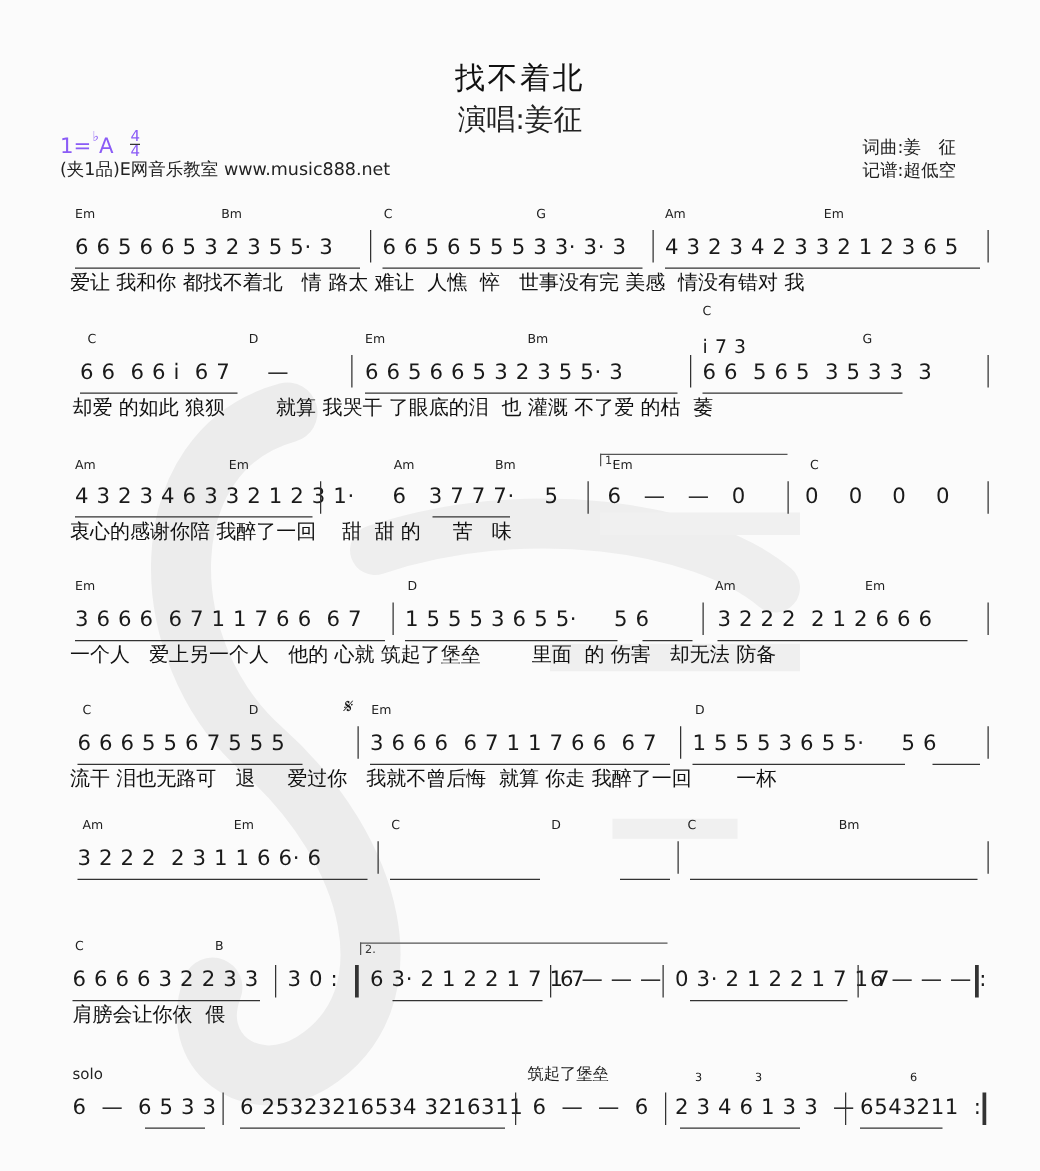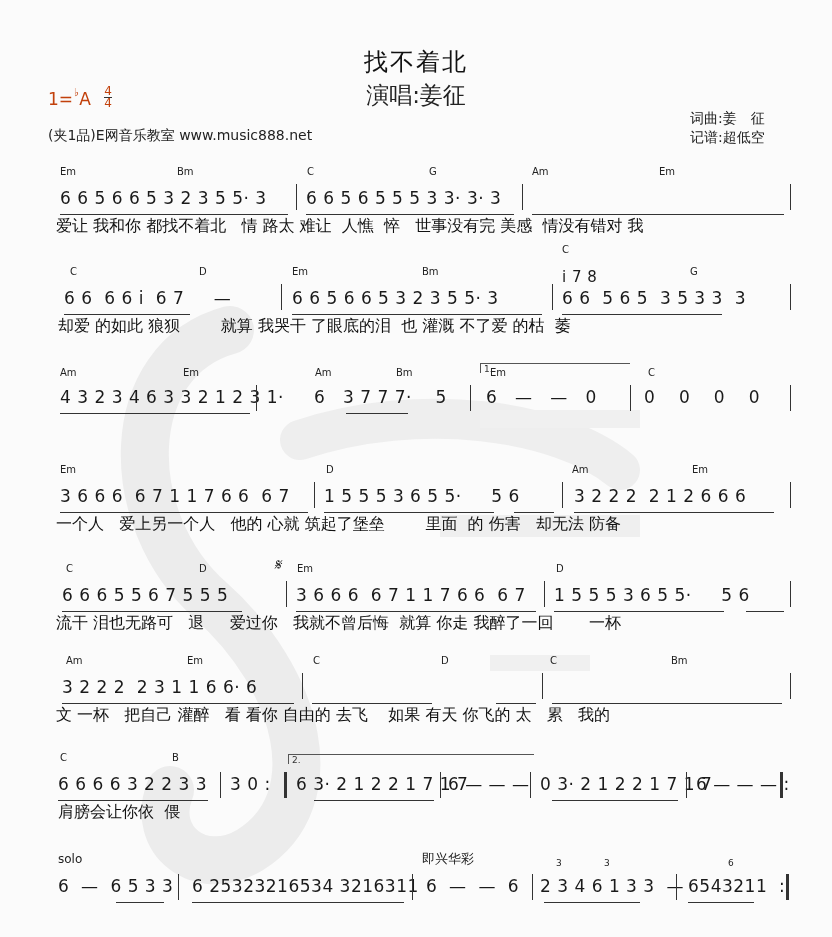--- a/index.html
+++ b/index.html
@@ -3,21 +3,21 @@
 <meta charset="utf-8">
 <style>
   * { box-sizing: border-box; margin: 0; padding: 0; }
   html, body { width: 832px; height: 937px; background: #fbfbfb; overflow: hidden; }
   body { position: relative; font-family: "DejaVu Sans", "Liberation Sans", sans-serif; color: #1a1a1a; }
 
   .watermark { position: absolute; left: 0; top: 0; width: 832px; height: 937px; pointer-events: none; }
 
   .title { position: absolute; left: 0; width: 832px; top: 46px; text-align: center; font-size: 24px; letter-spacing: 2px; color: #111; }
   .singer { position: absolute; left: 0; width: 832px; top: 80px; text-align: center; font-size: 23px; color: #222; }
-  .key { position: absolute; left: 48px; top: 88px; font-size: 17px; color: #c2410c; }
+  .key { position: absolute; left: 48px; top: 106px; font-size: 17px; color: #8b5cf6; }
   .key .flat { font-size: 11px; position: relative; top: -9px; margin-left: 1px; }
   .frac { display: inline-block; vertical-align: middle; text-align: center; font-size: 12px; line-height: 11px; margin-left: 8px; position: relative; top: -2px; }
   .frac span { display: block; }
   .source { position: absolute; left: 48px; top: 127px; font-size: 14px; color: #222; }
   .credits { position: absolute; left: 690px; top: 109px; font-size: 14px; line-height: 19px; color: #222; }
 
   .row { position: absolute; left: 56px; width: 736px; height: 80px; }
   .chords { position: absolute; left: 0; top: 0; width: 100%; height: 16px; font-size: 10px; color: #222; }
   .chords span { position: absolute; top: 0; }
   .notes { position: absolute; left: 0; top: 22px; width: 100%; height: 28px; font-size: 17px; white-space: pre; font-family: "DejaVu Sans", sans-serif; letter-spacing: 0.5px; }
@@ -62,20 +62,21 @@
     <span style="left:4px">Em</span>
     <span style="left:121px">Bm</span>
     <span style="left:251px">C</span>
     <span style="left:373px">G</span>
     <span style="left:476px">Am</span>
     <span style="left:603px">Em</span>
   </div>
   <div class="notes">
     <span class="seg" style="left:4px">6 6 5 6 6 5 3 2 3 5 5· 3</span>
     <span class="seg" style="left:250px">6 6 5 6 5 5 5 3 3· 3· 3</span>
+    <span class="seg" style="left:476px">4 3 2 3 4 2 3 3 2 1 2 3 6 5</span>
   </div>
   <div class="bar" style="left:240px"></div>
   <div class="bar" style="left:466px"></div>
   <div class="bar" style="left:734px"></div>
   <div class="uline" style="left:4px;top:48px;width:228px"></div>
   <div class="uline" style="left:250px;top:48px;width:208px"></div>
   <div class="uline" style="left:476px;top:48px;width:252px"></div>
   <div class="lyrics">爱让 我和你 都找不着北   情 路太 难让  人憔  悴   世事没有完 美感  情没有错对 我</div>
 </div>
 
@@ -85,21 +86,21 @@
     <span style="left:143px;top:4px">D</span>
     <span style="left:236px;top:4px">Em</span>
     <span style="left:366px;top:4px">Bm</span>
     <span style="left:506px;top:-18px">C</span>
     <span style="left:634px;top:4px">G</span>
   </div>
   <div class="notes" style="top:26px;">
     <span class="seg" style="left:8px">6 6  6 6 i  6 7     —</span>
     <span class="seg" style="left:236px">6 6 5 6 6 5 3 2 3 5 5· 3</span>
     <span class="seg" style="left:506px">6 6  5 6 5  3 5 3 3  3</span>
-    <span class="seg" style="left:506px;top:-20px;font-size:15px">i 7 8</span>
+    <span class="seg" style="left:506px;top:-20px;font-size:15px">i 7 3</span>
   </div>
   <div class="bar" style="left:225px;top:22px"></div>
   <div class="bar" style="left:496px;top:22px"></div>
   <div class="bar" style="left:734px;top:22px"></div>
   <div class="uline" style="left:8px;top:52px;width:126px"></div>
   <div class="uline" style="left:236px;top:52px;width:250px"></div>
   <div class="uline" style="left:506px;top:52px;width:160px"></div>
   <div class="lyrics" style="top:54px;left:2px">却爱 的如此 狼狈        就算 我哭干 了眼底的泪  也 灌溉 不了爱 的枯  萎</div>
 </div>
 
@@ -118,20 +119,21 @@
     <span class="seg" style="left:258px">6   3 7 7 7·    5</span>
     <span class="seg" style="left:430px">6   —   —   0</span>
     <span class="seg" style="left:588px">0    0    0    0</span>
   </div>
   <div class="bar" style="left:200px;top:22px"></div>
   <div class="bar" style="left:414px;top:22px"></div>
   <div class="bar" style="left:574px;top:22px"></div>
   <div class="bar" style="left:734px;top:22px"></div>
   <div class="uline" style="left:4px;top:50px;width:190px"></div>
   <div class="uline" style="left:290px;top:50px;width:62px"></div>
+  <div class="lyrics" style="top:52px">衷心的感谢你陪 我醉了一回    甜  甜 的     苦   味</div>
 </div>
 
 <div class="row" style="top:464px;">
   <div class="chords">
     <span style="left:4px">Em</span>
     <span style="left:270px">D</span>
     <span style="left:516px">Am</span>
     <span style="left:636px">Em</span>
   </div>
   <div class="notes">
@@ -184,21 +186,20 @@
   <div class="notes">
     <span class="seg" style="left:6px">3 2 2 2  2 3 1 1 6 6· 6</span>
   </div>
   <div class="bar" style="left:246px"></div>
   <div class="bar" style="left:486px"></div>
   <div class="bar" style="left:734px"></div>
   <div class="uline" style="left:6px;top:48px;width:232px"></div>
   <div class="uline" style="left:256px;top:48px;width:120px"></div>
   <div class="uline" style="left:440px;top:48px;width:40px"></div>
   <div class="uline" style="left:496px;top:48px;width:230px"></div>
-  <div class="lyrics">文 一杯   把自己 灌醉   看 看你 自由的 去飞    如果 有天 你飞的 太   累   我的</div>
 </div>
 
 <div class="row" style="top:748px;">
   <div class="volta" style="left:232px;top:6px;width:246px"><span>2.</span></div>
   <div class="chords">
     <span style="left:4px;top:4px">C</span>
     <span style="left:116px;top:4px">B</span>
   </div>
   <div class="notes" style="top:26px;">
     <span class="seg" style="left:2px">6 6 6 6 3 2 2 3 3</span>
@@ -215,21 +216,21 @@
   <div class="bar" style="left:630px;top:24px"></div>
   <div class="bar" style="left:724px;top:24px;width:3px"></div>
   <div class="uline" style="left:2px;top:52px;width:150px"></div>
   <div class="uline" style="left:258px;top:52px;width:120px"></div>
   <div class="uline" style="left:496px;top:52px;width:126px"></div>
   <div class="lyrics" style="top:54px;left:2px">肩膀会让你依  偎</div>
 </div>
 
 <div class="row" style="top:852px;">
   <div class="label" style="left:2px;top:0">solo</div>
-  <div class="label" style="left:366px;top:-2px;font-size:13px">即兴华彩</div>
+  <div class="label" style="left:366px;top:-2px;font-size:13px">筑起了堡垒</div>
   <div class="notes" style="top:24px;">
     <span class="seg" style="left:2px">6  —  6 5 3 3</span>
     <span class="seg" style="left:136px">6 25323216534 3216311</span>
     <span class="seg" style="left:370px">6  —  —  6</span>
     <span class="seg" style="left:484px">2 3 4 6 1 3 3  —</span>
     <span class="seg" style="left:632px">6543211  :</span>
   </div>
   <div class="label" style="left:500px;top:6px;font-size:9px">3</div>
   <div class="label" style="left:548px;top:6px;font-size:9px">3</div>
   <div class="label" style="left:672px;top:6px;font-size:9px">6</div>

